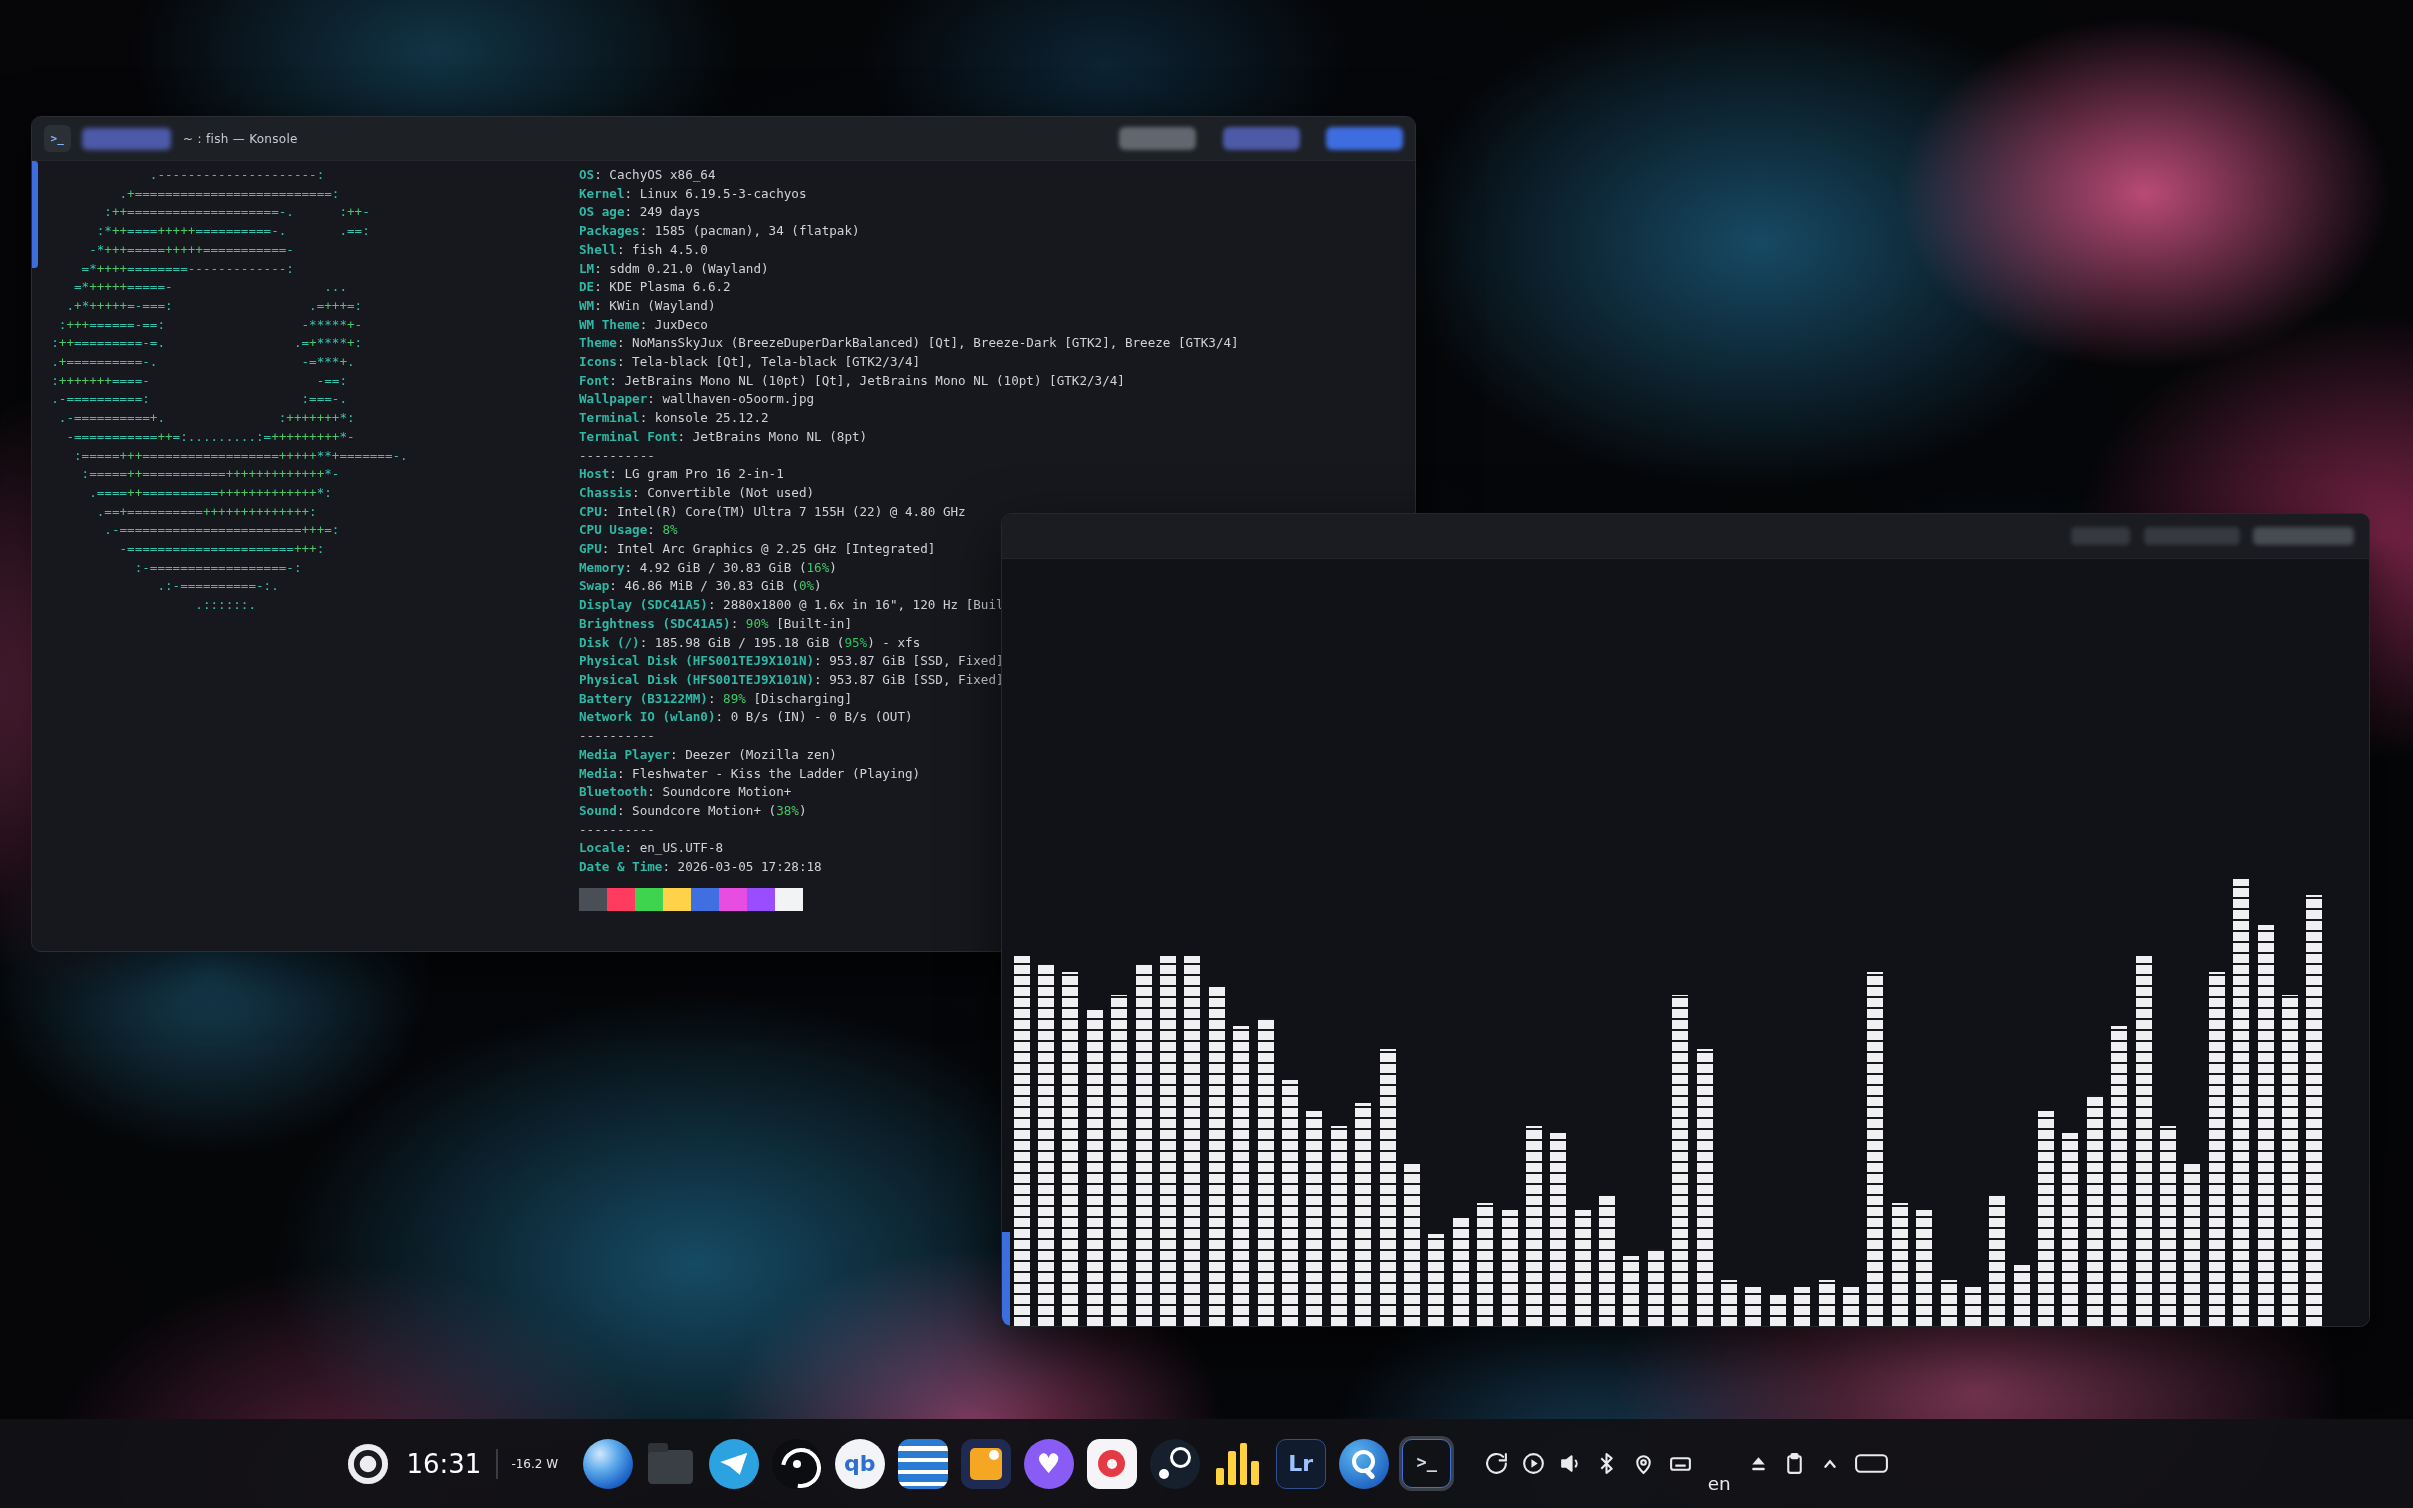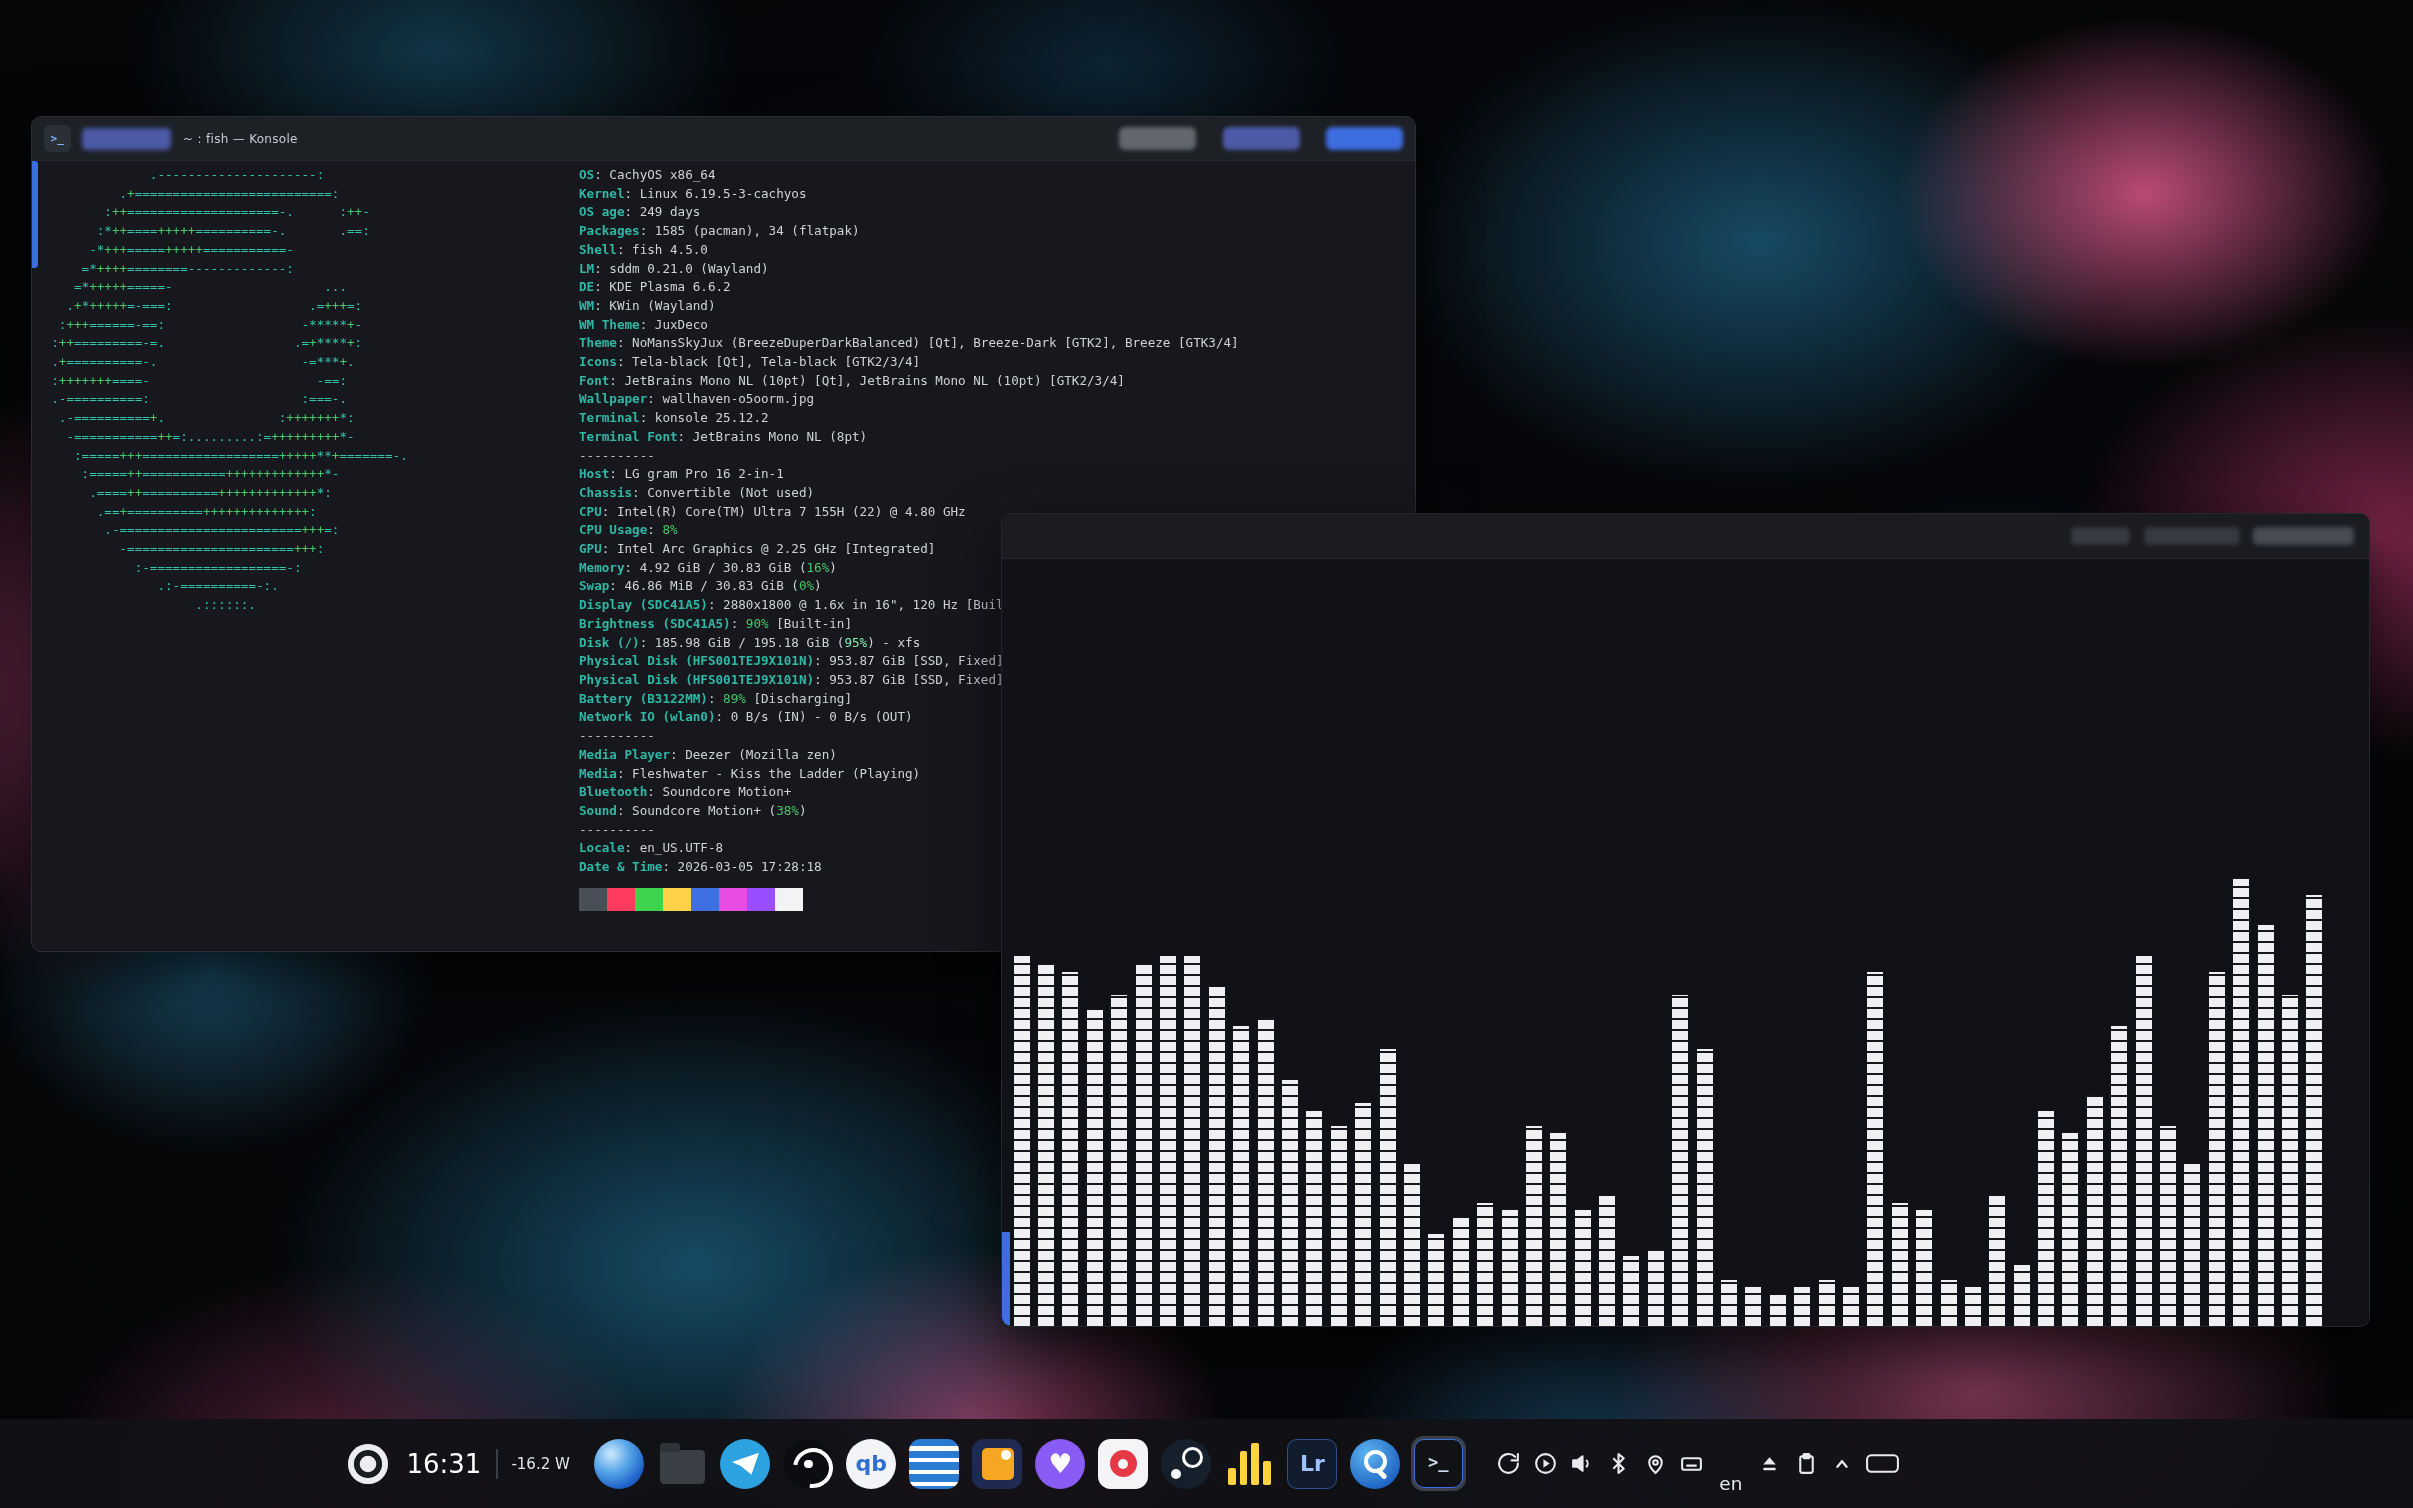--- a/index.html
+++ b/index.html
@@ -44,21 +44,21 @@
     background:#3e6de0; border-radius:0 3.4px 3.4px 0; }
   .ascii { position:absolute; left:11.7px; top:5px; white-space:pre;
     font:12.6px/18.7px "DejaVu Sans Mono",monospace; }
   .ascii .ab { color:#35c3b0; }
   .ascii .ap { color:#45c96a; }
   .fetch { position:absolute; left:547px; top:5px;
     font:12.6px/18.7px "DejaVu Sans Mono",monospace; white-space:pre; }
   .fline .lb { color:#2fb8a6; font-weight:bold; }
   .fline .tx { color:#cfd2d6; }
   .fline .gn { color:#45c96a; }
-  .fline .rd { color:#86efac; }
+  .fline .rd { color:#22c55e; }
   .fline .dim { color:#b9bdc2; }
   .palette { display:flex; position:absolute; left:547px; top:727px; }
   .palette div { width:28px; height:22.6px; }
 
   
   .viz { position:absolute; left:1001px; top:513px; width:1369px; height:814px;
     background:#121318; border:0.8px solid #26282e; border-radius:10px;
     box-shadow:0 20px 59px rgba(0,0,0,.6); }
   .viz-tb { height:45px; background:#1a1c21; border-radius:9.2px 9.2px 0 0;
     display:flex; align-items:center; justify-content:flex-end; gap:13.4px; padding-right:15px;
@@ -72,21 +72,21 @@
     background:repeating-linear-gradient(to top, #f0f0f2 0 9.2px, #17181d 9.2px 11px); }
   .viz-accent { position:absolute; left:0; bottom:0; width:7.5px; height:94px; background:#3e6de0; }
 
   
   .taskbar { position:absolute; left:0; right:0; bottom:0; height:89px;
     background:rgba(18,18,22,.96); display:flex; align-items:center; padding-left:348px; }
   .rec { width:40px; height:40px; border-radius:50%; background:#ededf0;
     box-shadow:inset 0 0 0 5.9px #ededf0, inset 0 0 0 11.7px #1a1b1f; margin-right:18.4px; }
   .clock { color:#ffffff; font-size:26px; font-weight:500; margin-right:15px; }
   .vsep { width:1.7px; height:30px; background:#3a3d43; margin-right:13.4px; }
-  .power { color:#e4e6e9; font-size:15px; margin-right:22px; white-space:nowrap; }
+  .power { color:#e4e6e9; font-size:12px; margin-right:22px; white-space:nowrap; }
 
   .apps { display:flex; gap:8px; }
   .app { width:55px; height:55px; border-radius:12.6px; display:flex; align-items:center; justify-content:center; }
   .app.active { background:#3a4049; }
 
   .ic-sphere { width:50px; height:50px; border-radius:50%;
     background:radial-gradient(circle at 34% 30%, #cfe9ff, #58a6e8 38%, #1e62c8 72%, #0b3c9c); }
   .ic-folder { position:relative; width:45px; height:34px; background:#3a3e45; border-radius:4.2px; margin-top:6.7px; }
   .ic-folder::before { content:""; position:absolute; left:0; top:-6.7px; width:20px; height:8.4px;
     background:#2f3338; border-radius:3.4px 3.4px 0 0; }

